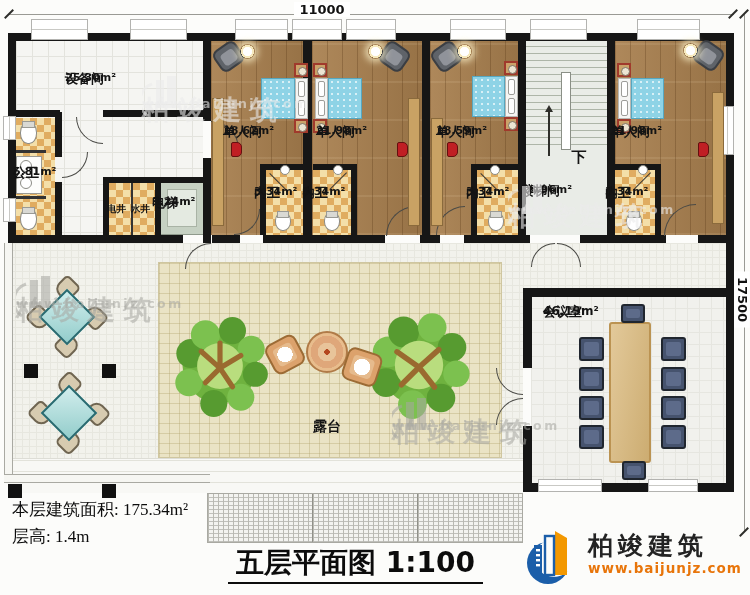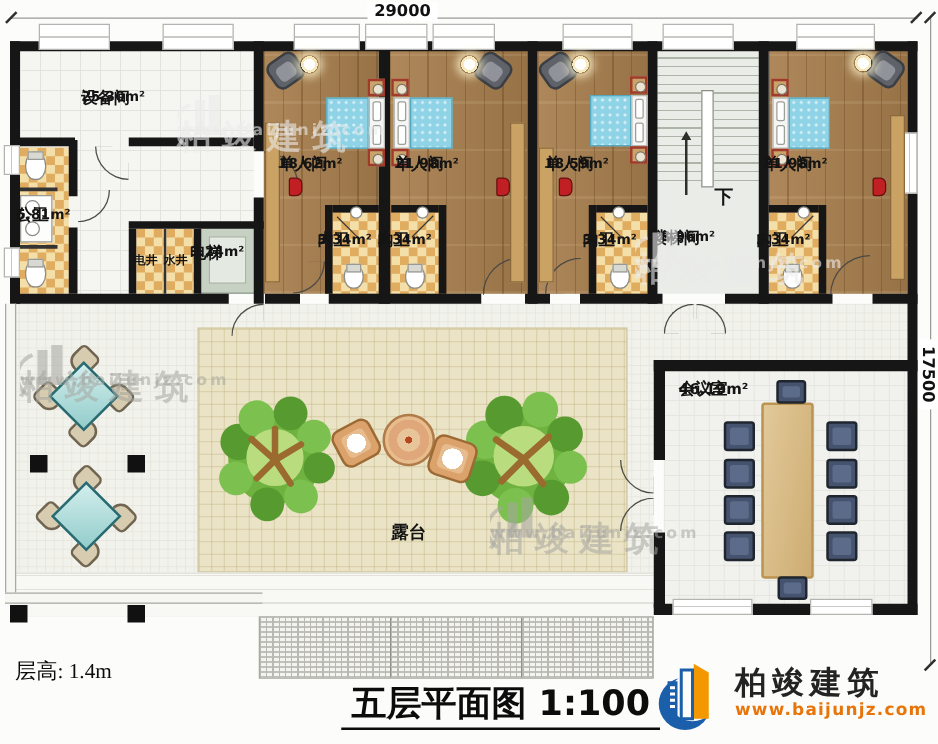--- a/index.html
+++ b/index.html
@@ -402,21 +402,21 @@
   <div class="rlabel" style="left:566px;top:150px;width:26px;font-size:15px;">下</div>
   <div class="rlabel leftal" style="left:543px;top:305px;width:110px;">
     <div class="rname" style="font-size:13px;">会议室</div>
       <div class="rarea" style="font-size:12px;">46.19m²</div>
     </div>
   <div class="rlabel" style="left:297px;top:419px;width:60px;font-size:14px;">露台</div>
 
   <div class="dline" style="left:8px;top:14px;width:726px;height:1px;"></div>
   <div class="tick" style="left:3px;top:13px;"></div>
   <div class="tick" style="left:727px;top:13px;"></div>
-  <div class="dimt" style="left:294px;top:2px;width:56px;">29000</div>
+  <div class="dimt" style="left:294px;top:2px;width:56px;">11000</div>
   <div class="dline" style="left:744px;top:14px;width:1px;height:518px;"></div>
   <div class="tick" style="left:738px;top:13px;"></div>
   <div class="tick" style="left:738px;top:531px;"></div>
   <div class="dimt" style="left:714px;top:292px;width:56px;transform:rotate(90deg);transform-origin:center;">17500</div>
 
   <div class="wm wmlight" style="left:142px;top:96px;">
     <svg width="40" height="48" viewBox="0 0 40 48">
         <g stroke="currentColor" fill="none" stroke-width="3">
       <path d="M6 44 A18 18 0 0 1 10 12"></path>
           <rect x="14" y="8" width="8" height="28" fill="currentColor" stroke="none"></rect>
@@ -461,22 +461,23 @@
           <rect x="14" y="8" width="8" height="28" fill="currentColor" stroke="none"></rect>
           <rect x="25" y="4" width="9" height="32" fill="currentColor" stroke="none"></rect>
         </g>
       </svg>
     <div class="stack">
         <span class="t1">柏竣建筑</span>
         <span class="t2">www.baijunjz.com</span>
       </div>
   </div>
 
+  <div class="info" style="left:12px;top:498px;">本层建筑面积: 175.34m²</div>
   <div class="info" style="left:12px;top:525px;">层高: 1.4m</div>
-  <div style="left:228px;top:544px;width:300px;text-align:right;">
+  <div style="left:228px;top:544px;width:300px;text-align:left;">
     <span class="title" style="position:static;"><span style="position:static;">五层平面图</span>&nbsp;<span style="position:static;">1:100</span></span>
   </div>
 
   <div style="left:522px;top:519px;width:224px;height:70px;display:flex;align-items:center;gap:8px;position:absolute;">
     <svg style="position:static;" width="58" height="62" viewBox="0 0 58 62">
       <circle cx="26" cy="40" r="21" fill="#1b5ea9"></circle>
       <circle cx="32" cy="35" r="19" fill="#fcfcfa"></circle>
       <polygon points="33,8 45,15 45,52 33,52" fill="#f39800"></polygon>
       <rect x="23" y="13" width="9" height="39" fill="#fcfcfa" stroke="#1b5ea9" stroke-width="2.4"></rect>
       <rect x="12" y="22" width="8" height="30" fill="#1b5ea9"></rect>

